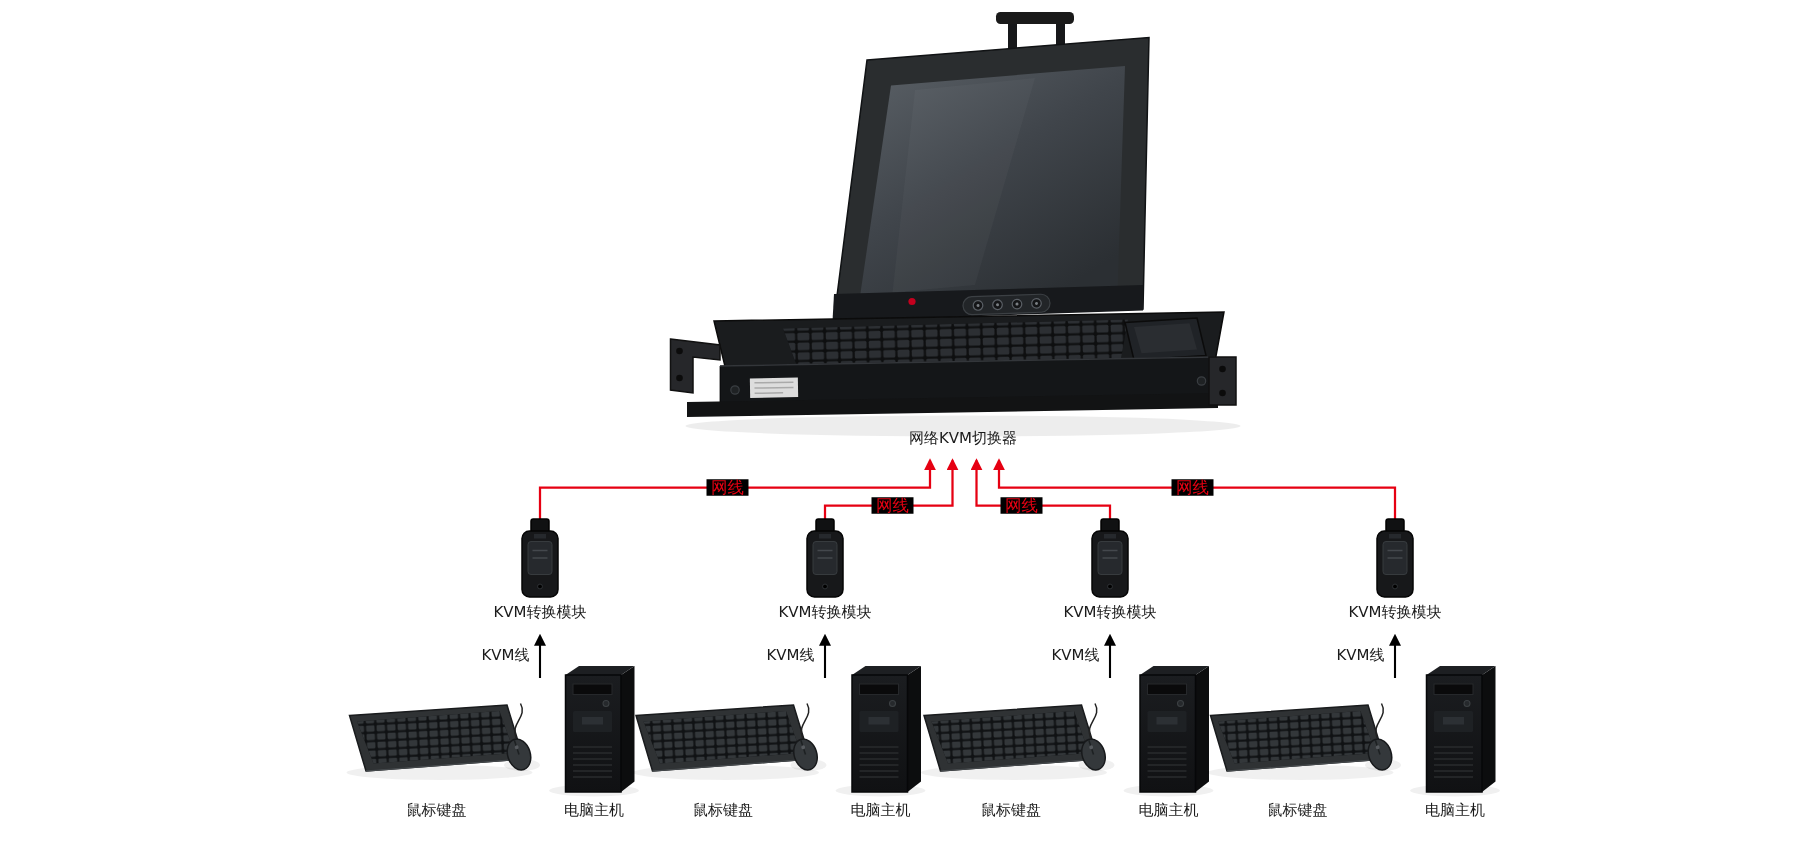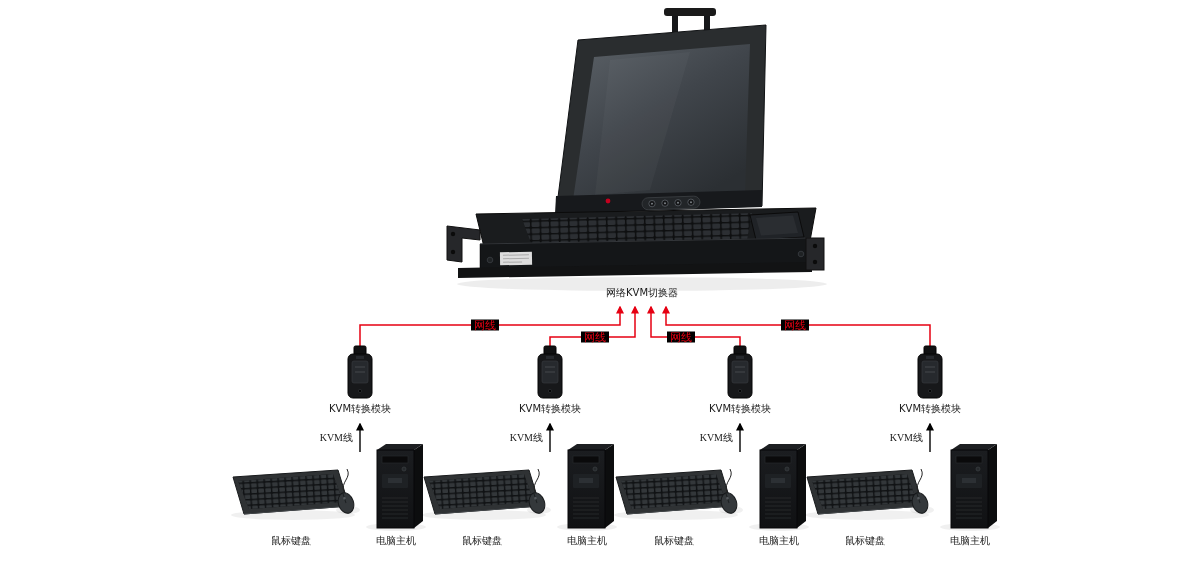--- a/index.html
+++ b/index.html
@@ -23,21 +23,21 @@
     color:#1a1a1a;
     white-space:nowrap;
     transform:translate(-50%,-50%);
   }
   .lbl.red{
     color:var(--cable-red);
     background:#000000;
     padding:0 3px;
     font-size:11px;
   }
-  .lbl.right{transform:translate(-100%,-50%);font-family:Liberation Serif, serif;}
+  .lbl.right{transform:translate(-100%,-50%);}
 </style>
 </head>
 <body>
 
 <div class="stage">
 
   <svg width="1200" height="578" viewBox="0 0 1200 578">
     <defs>
       <linearGradient id="scr" x1="0" y1="0" x2="0.7" y2="1">
         <stop offset="0" stop-color="#5b6167"></stop>

